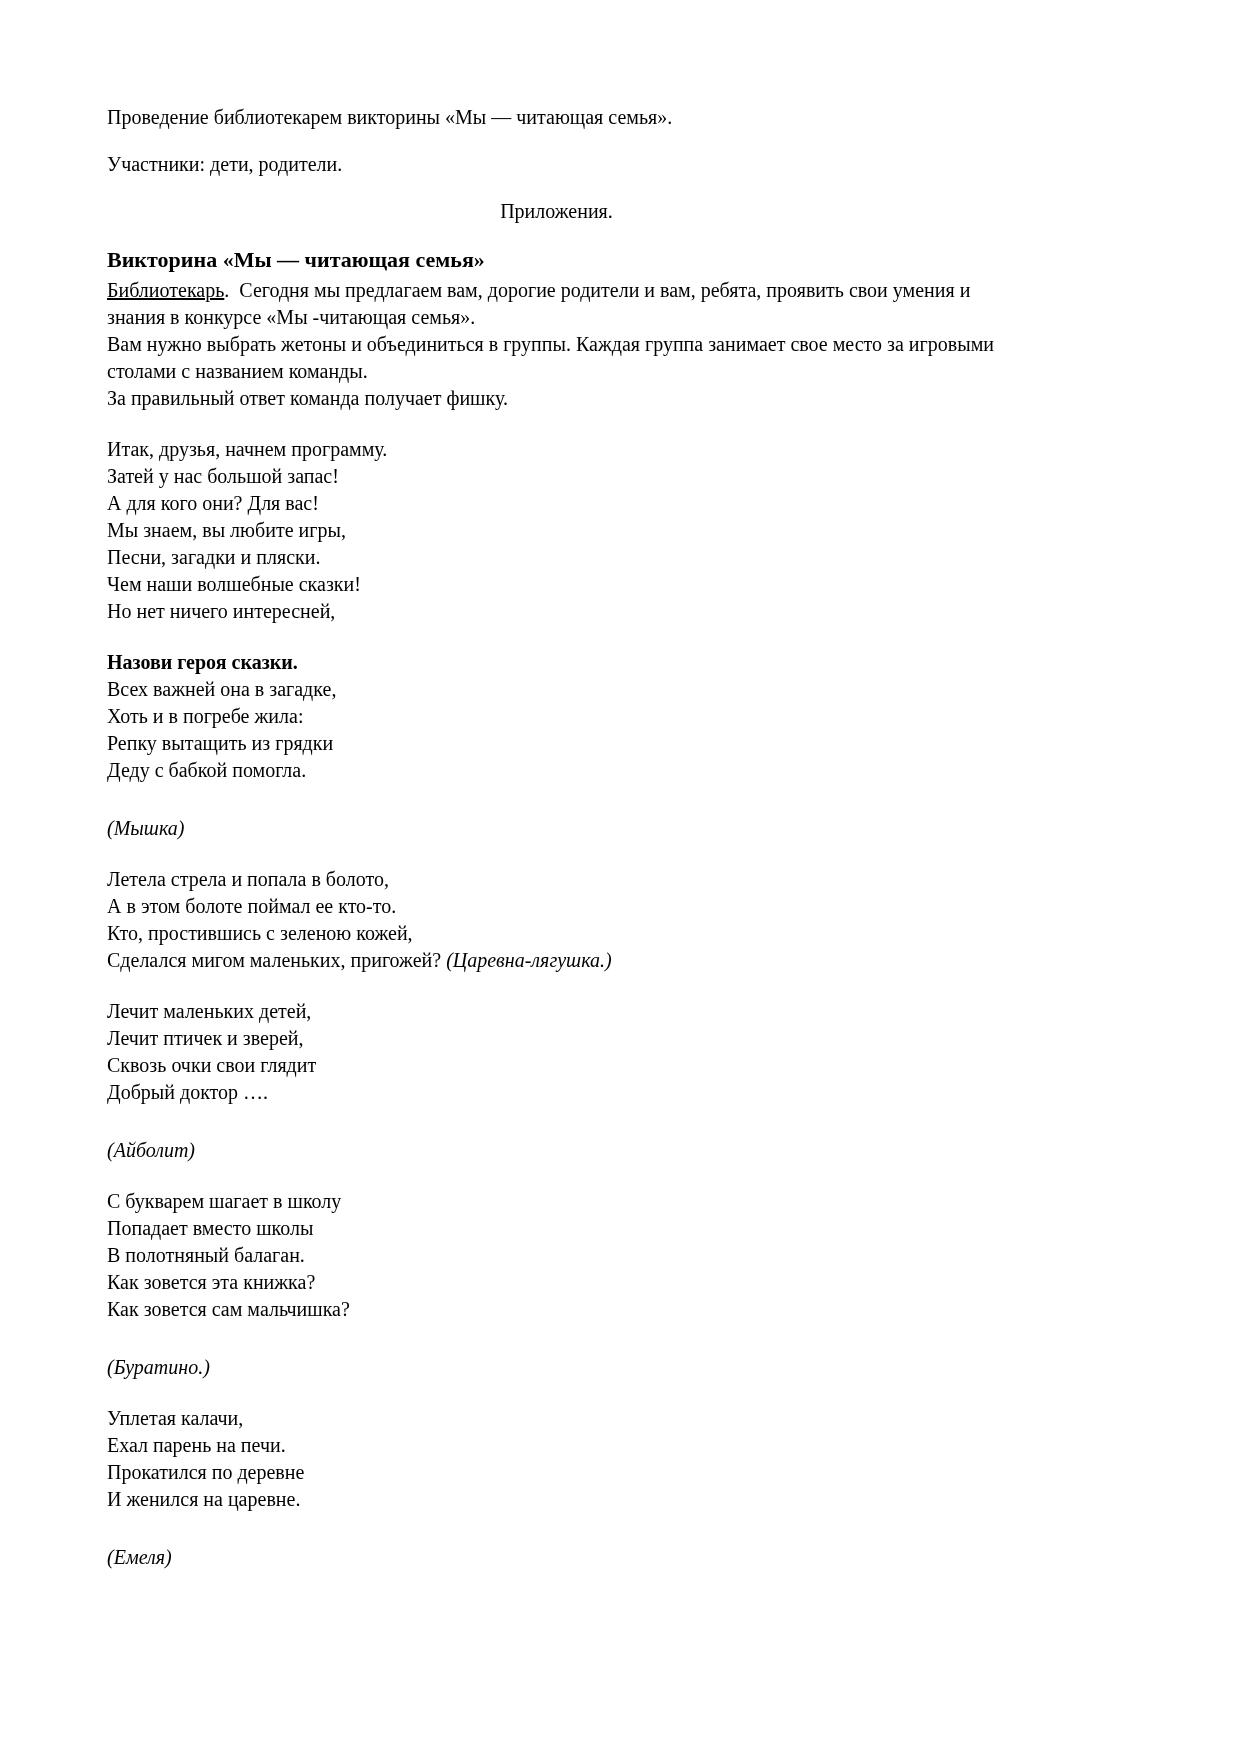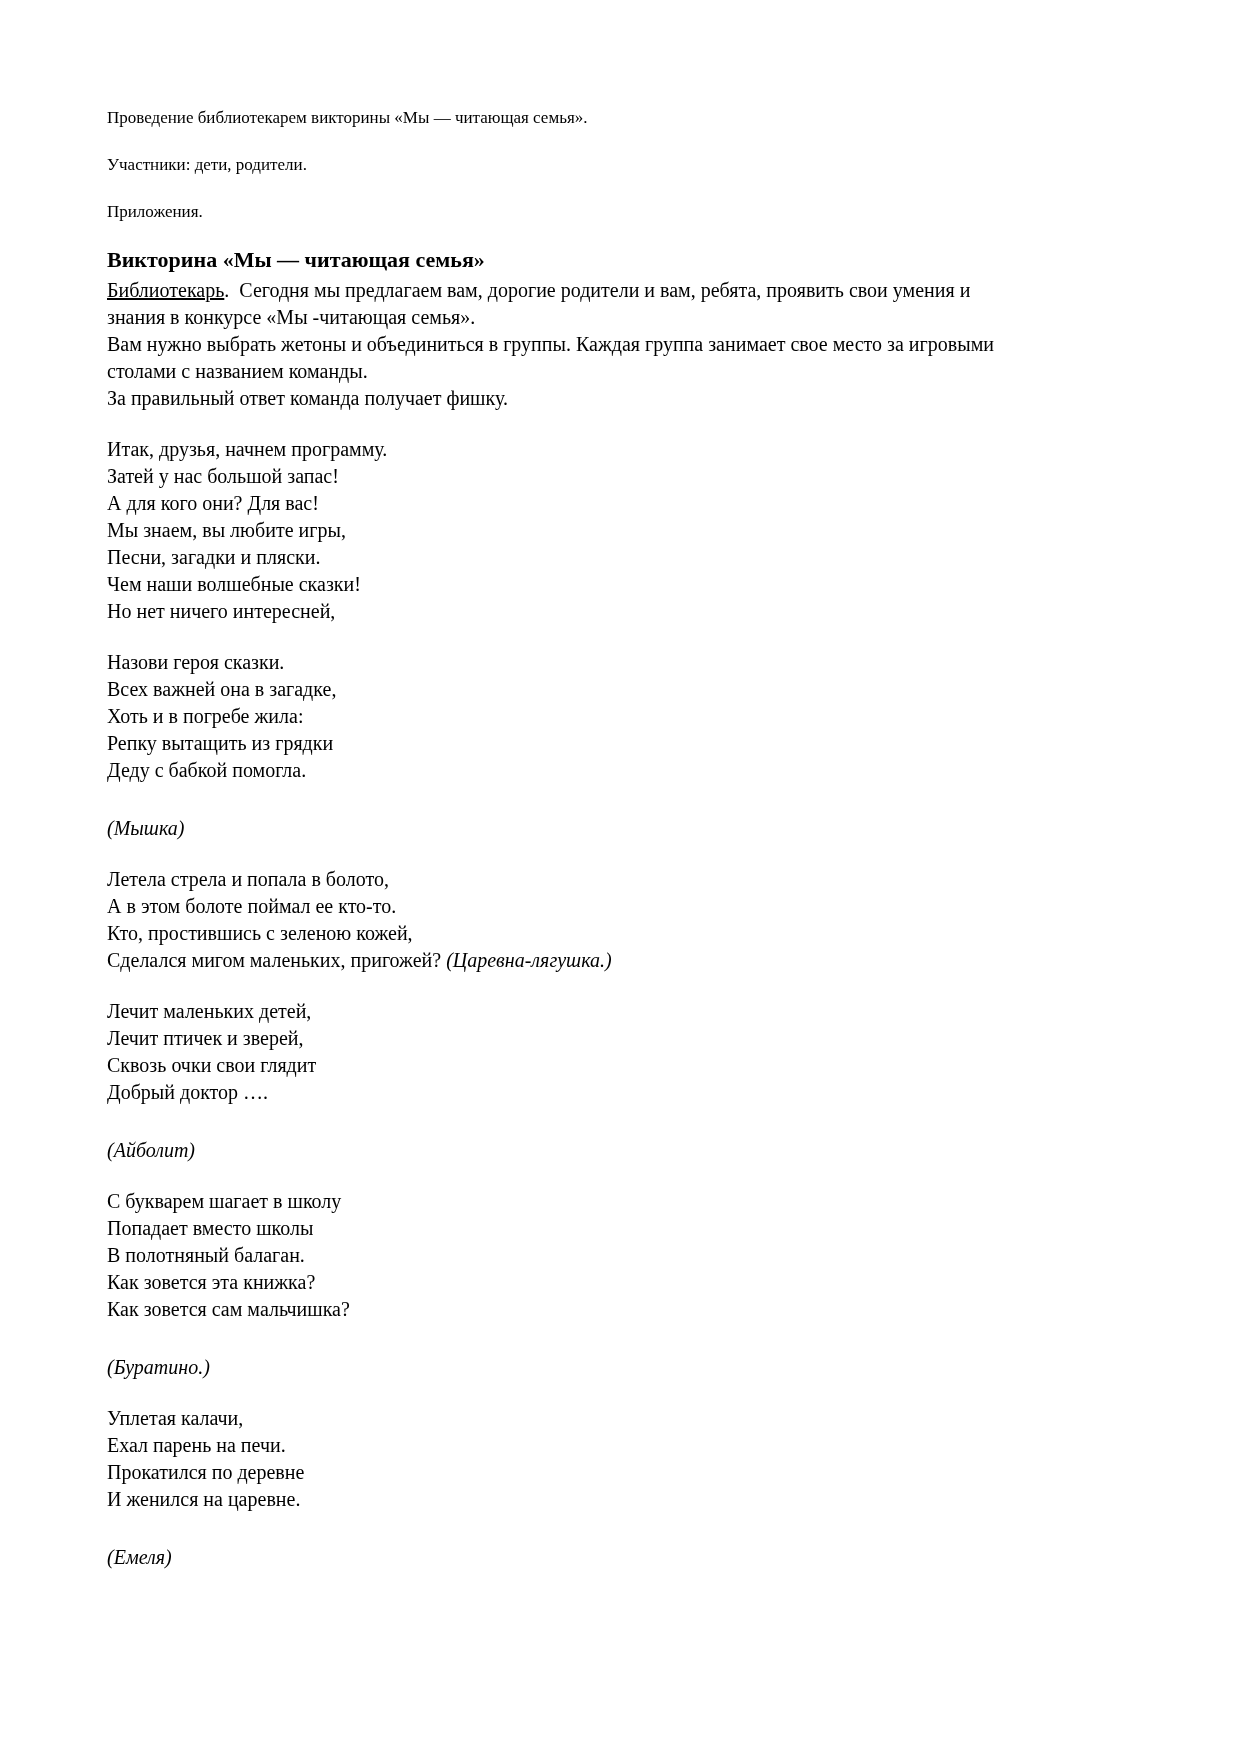--- a/index.html
+++ b/index.html
@@ -16,26 +16,26 @@
   }
   .page {
     box-sizing: border-box;
     padding: 104px 0 0 107px;
     width: 1240px;
   }
   .content {
     width: 900px;
   }
   .para {
-    font-size: 17px;
+    font-size: 20px;
     line-height: 27px;
     margin: 0 1px 20px 0;
   }
   .right {
-    text-align: left;
+    text-align: center;
   }
   .title {
     font-size: 22px;
     line-height: 30px;
     font-weight: bold;
     margin: 10px 0 2px 0;
   }
   .body-para {
     font-size: 20px;
     line-height: 27px;
@@ -49,21 +49,21 @@
   .stanza {
     margin-top: 24px;
   }
   .line {
     font-size: 20px;
     line-height: 27px;
   }
   .heading {
     font-size: 20px;
     line-height: 27px;
-    font-weight: normal;
+    font-weight: bold;
   }
   .answer {
     font-style: italic;
     margin-top: 31px;
   }
 </style>
 </head>
 <body>
 
 <div class="page">

